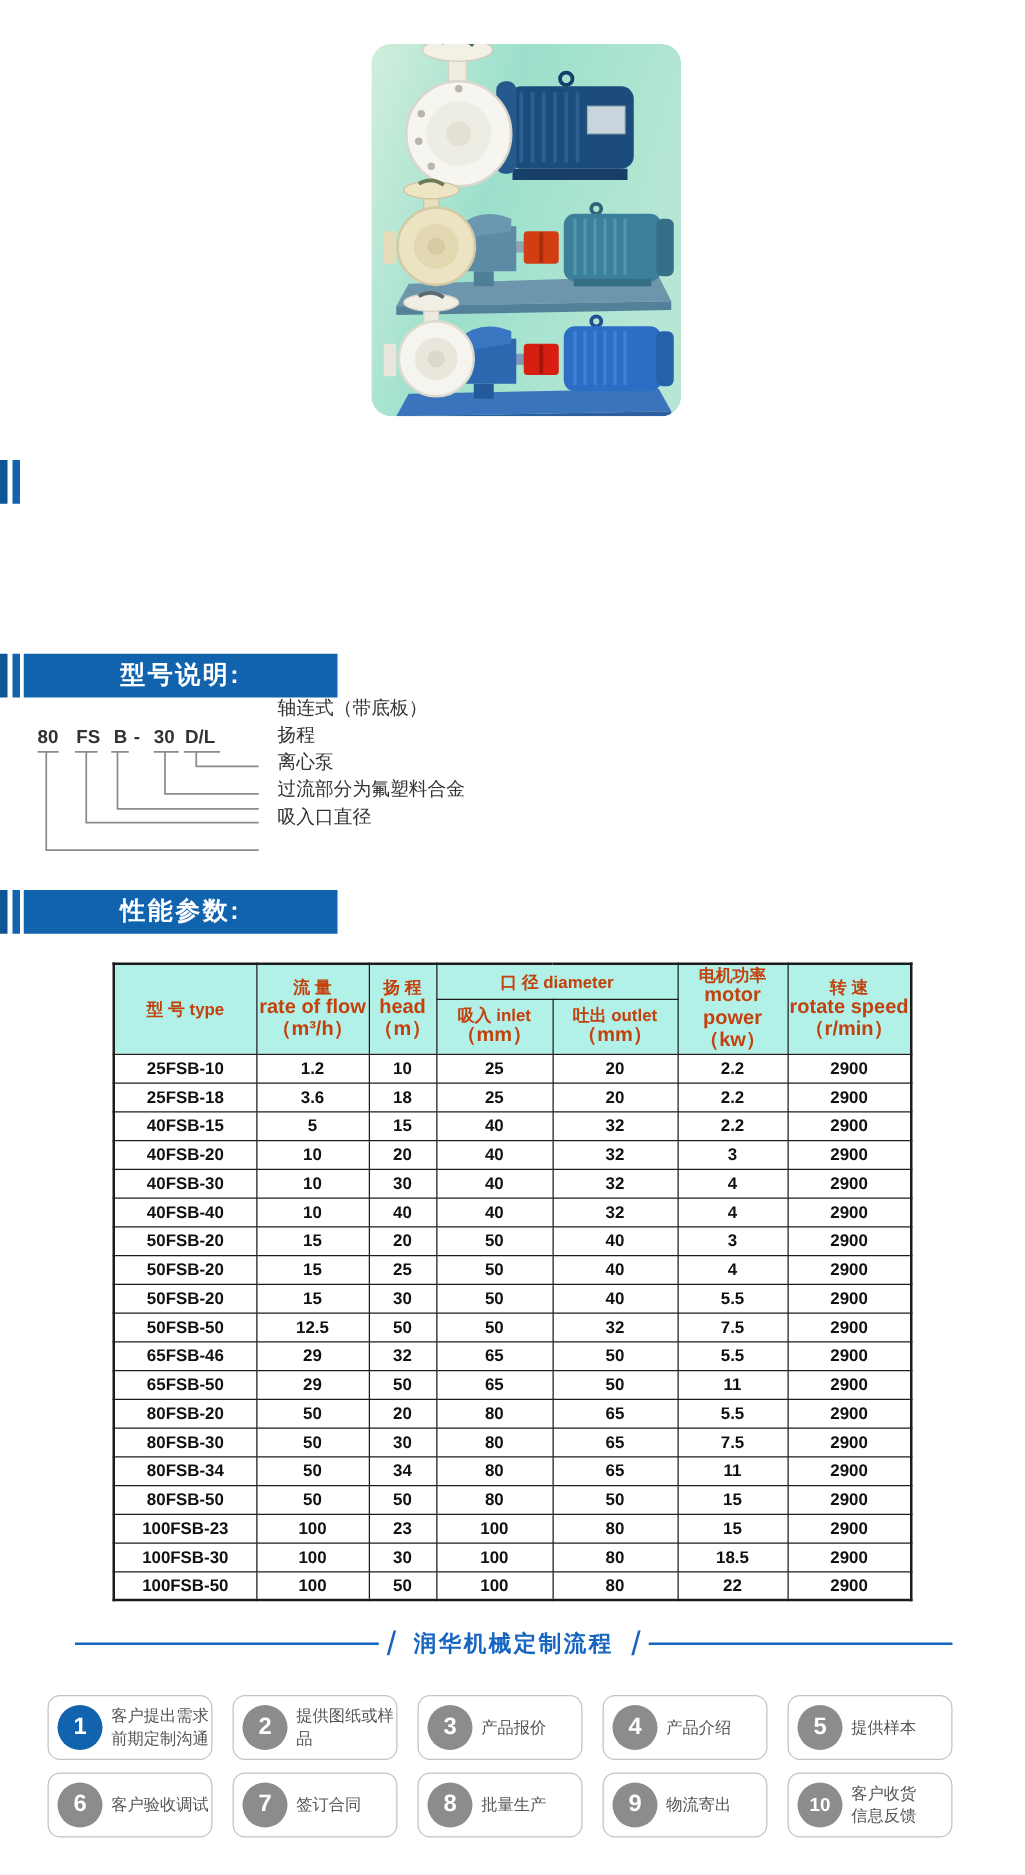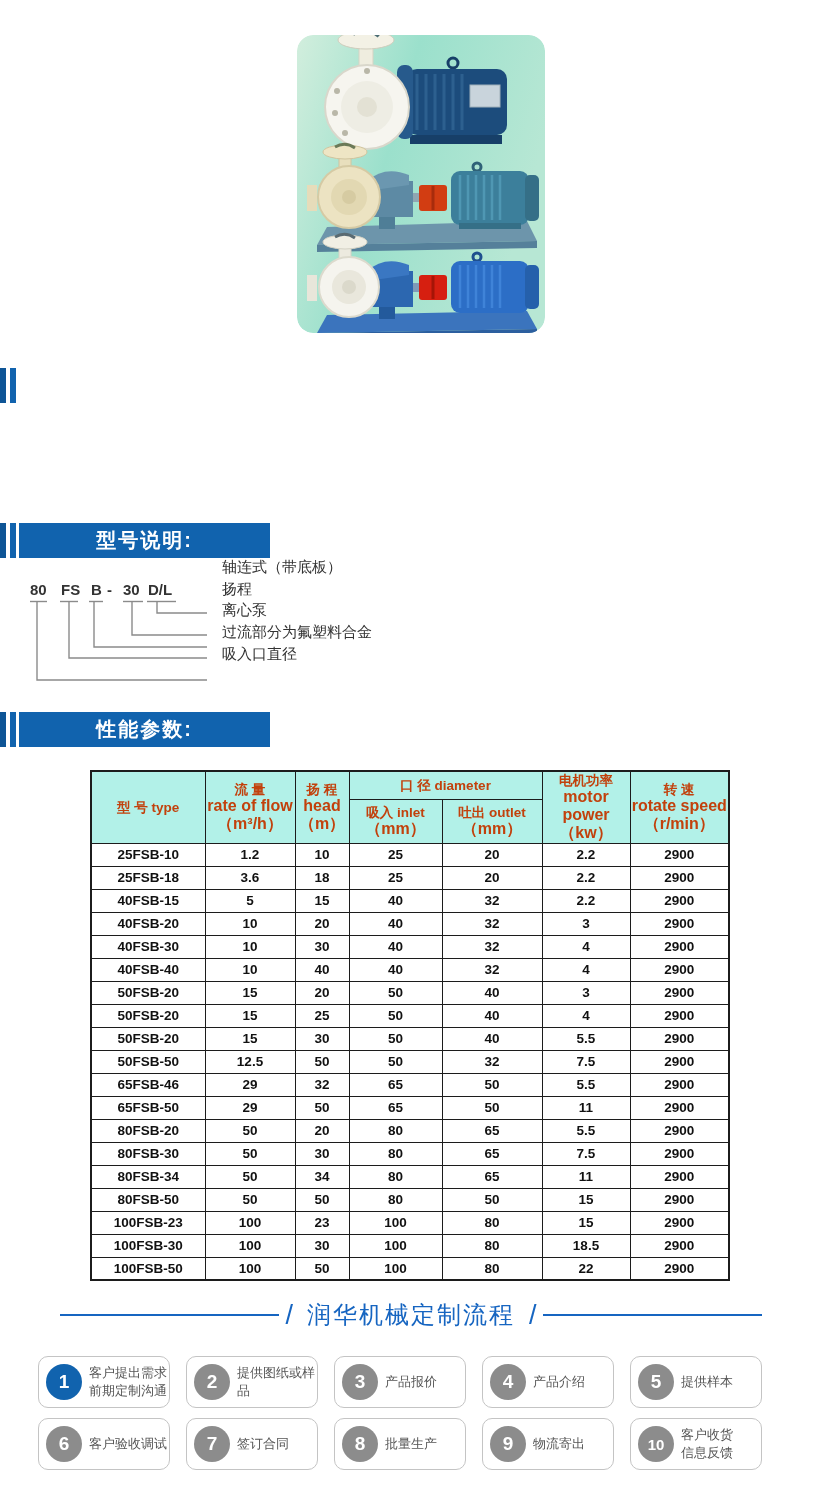--- a/index.html
+++ b/index.html
@@ -45,21 +45,21 @@
   .params thead .en { font-size: 16px; font-weight: 700; }
   .params thead tr:first-child th { height: 24px; }
   .params thead tr:last-child th { height: 30px; }
   .params td { height: 23px; font-size: 13.5px; font-weight: 700; color: #111; background: #fff; }
 
   
   .flow-title-wrap { position: absolute; left: 60px; top: 1297px; width: 702px; height: 36px;
                      display: flex; align-items: center; justify-content: center; }
   .flow-line { flex: 1; height: 2px; background: var(--flow_blue, #1665c1); }
   .flow-slash { color: var(--flow_blue, #1665c1); font-size: 27px; font-weight: 400; padding: 0 6px; line-height: 1; }
-  .flow-title { color: var(--flow_blue, #1665c1); font-size: 24px; font-weight: 400; letter-spacing: 2px; padding: 0 8px; white-space: nowrap; }
+  .flow-title { color: var(--flow_blue, #1665c1); font-size: 18px; font-weight: 700; letter-spacing: 2px; padding: 0 8px; white-space: nowrap; }
 
   .flow-row { position: absolute; left: 38px; width: 724px; display: flex; gap: 16px; }
   .flow-row.r1 { top: 1356px; }
   .flow-row.r2 { top: 1418px; }
   .step-box { width: 132px; height: 52px; background: #fff; border: 1px solid #c4c4c4; border-radius: 10px;
               display: flex; align-items: center; padding-left: 7px; }
   .step-badge { flex: 0 0 auto; width: 36px; height: 36px; border-radius: 50%;
                 background: var(--step_inactive, #8c8c8c); color: #fff; font-size: 19px; font-weight: 700;
                 display: inline-flex; align-items: center; justify-content: center; }
   .step-badge.active { background: var(--step_active, #1163ae); }

